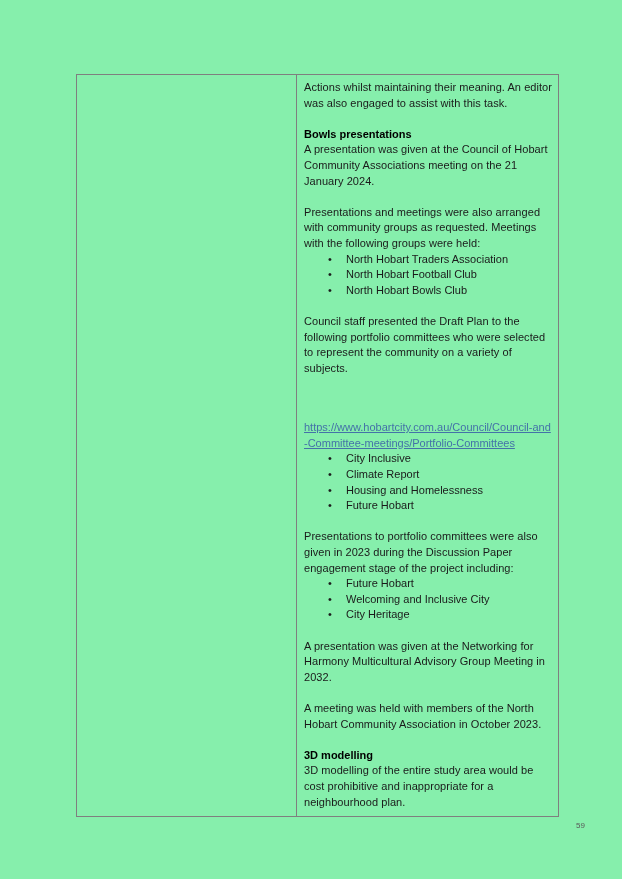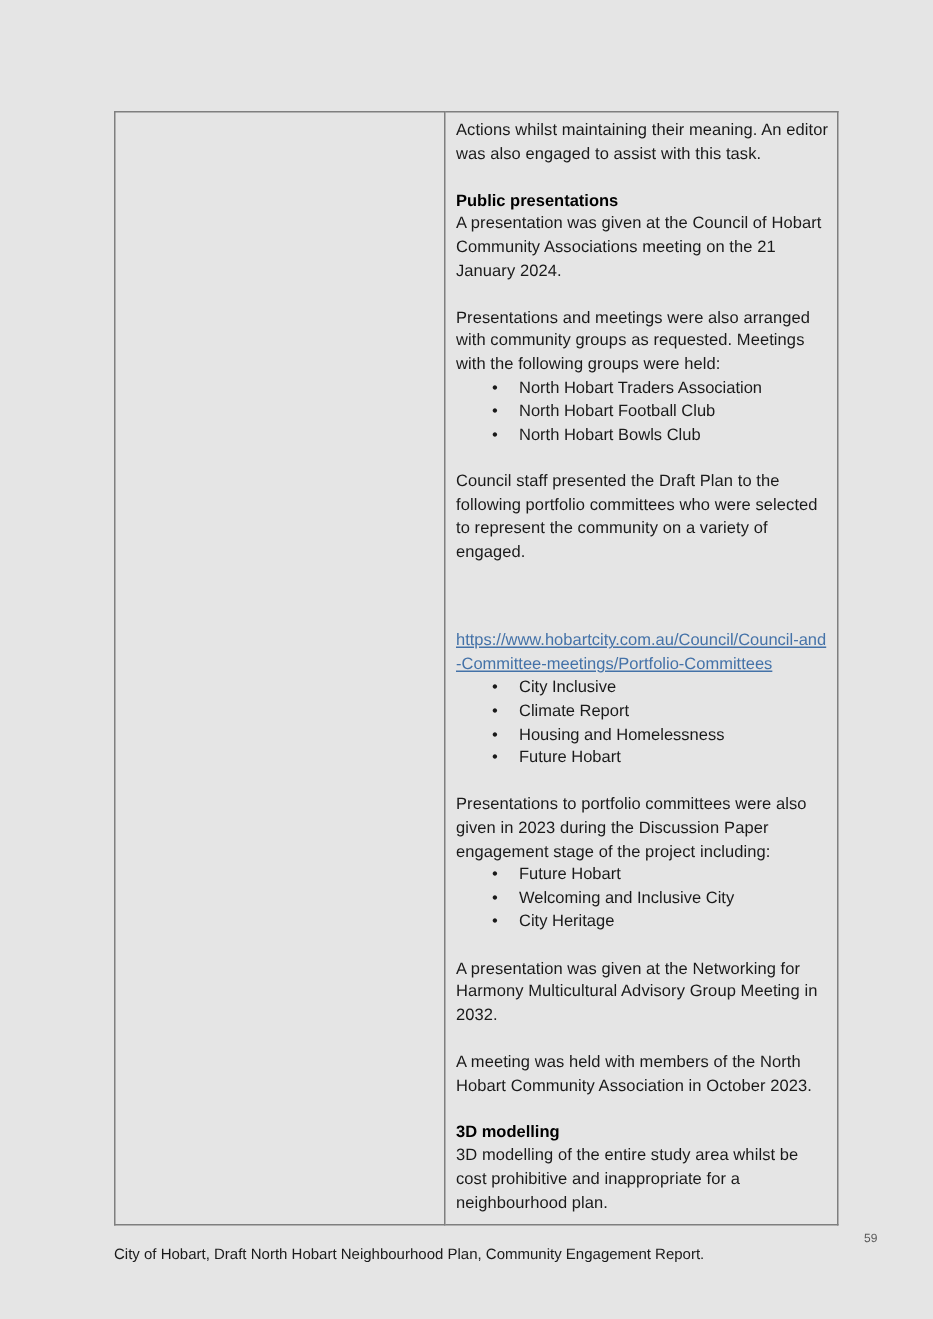--- a/index.html
+++ b/index.html
@@ -14,21 +14,21 @@
     font-family: "Liberation Sans", sans-serif;
     color: #000000;
     -webkit-font-smoothing: antialiased;
   }
 
   .page {
     position: absolute;
     left: 0; top: 0;
     width: 622px;
     height: 879px;
-    background: #e5e5e5;
+    background: #86efac;
     overflow: hidden;
   }
 
   
   .content-table {
     position: absolute;
     left: 76px;
     top: 74px;
     width: 480px;
     border-collapse: collapse;
@@ -134,21 +134,21 @@
         <div class="cell-pad"></div>
       </td>
 
       <td class="col-right">
         <div class="cell-pad">
 
           <p class="p">Actions whilst maintaining their meaning. An editor was also engaged to assist with this task.</p>
 
           <div class="spacer"></div>
 
-          <p class="heading">Public presentations</p>
+          <p class="heading">Bowls presentations</p>
 
           <p class="p">A presentation was given at the Council of Hobart Community Associations meeting on the 21 January 2024.</p>
 
           <div class="spacer"></div>
 
           <p class="p">Presentations and meetings were also arranged with community groups as requested. Meetings with the following groups were held:</p>
 
           <ul class="bullets">
             <li>
               <span class="bullet-dot">•</span>
@@ -159,21 +159,21 @@
               <span>North Hobart Football Club</span>
             </li>
             <li>
               <span class="bullet-dot">•</span>
               <span>North Hobart Bowls Club</span>
             </li>
           </ul>
 
           <div class="spacer"></div>
 
-          <p class="p">Council staff presented the Draft Plan to the following portfolio committees who were selected to represent the community on a variety of engaged.</p>
+          <p class="p">Council staff presented the Draft Plan to the following portfolio committees who were selected to represent the community on a variety of subjects.</p>
 
           <a class="link">https://www.hobartcity.com.au/Council/Council-and-Committee-meetings/Portfolio-Committees</a>
 
           <ul class="bullets">
             <li>
               <span class="bullet-dot">•</span>
               <span>City Inclusive</span>
             </li>
             <li>
               <span class="bullet-dot">•</span>
@@ -213,26 +213,25 @@
           <p class="p">A presentation was given at the Networking for Harmony Multicultural Advisory Group Meeting in 2032.</p>
 
           <div class="spacer"></div>
 
           <p class="p">A meeting was held with members of the North Hobart Community Association in October 2023.</p>
 
           <div class="spacer"></div>
 
           <p class="heading">3D modelling</p>
 
-          <p class="p">3D modelling of the entire study area whilst be cost prohibitive and inappropriate for a neighbourhood plan.</p>
+          <p class="p">3D modelling of the entire study area would be cost prohibitive and inappropriate for a neighbourhood plan.</p>
 
         </div>
       </td>
 
     </tr>
   </tbody>
     </table>
 
   <div class="page-number">59</div>
 
-  <div class="footer-line">City of Hobart, Draft North Hobart Neighbourhood Plan, Community Engagement Report.</div>
 
 </div>
 
 </body></html>

